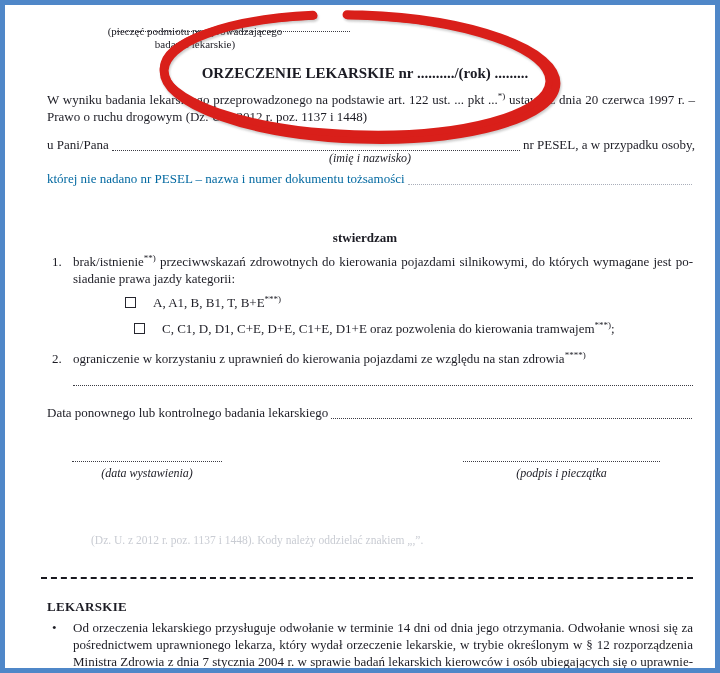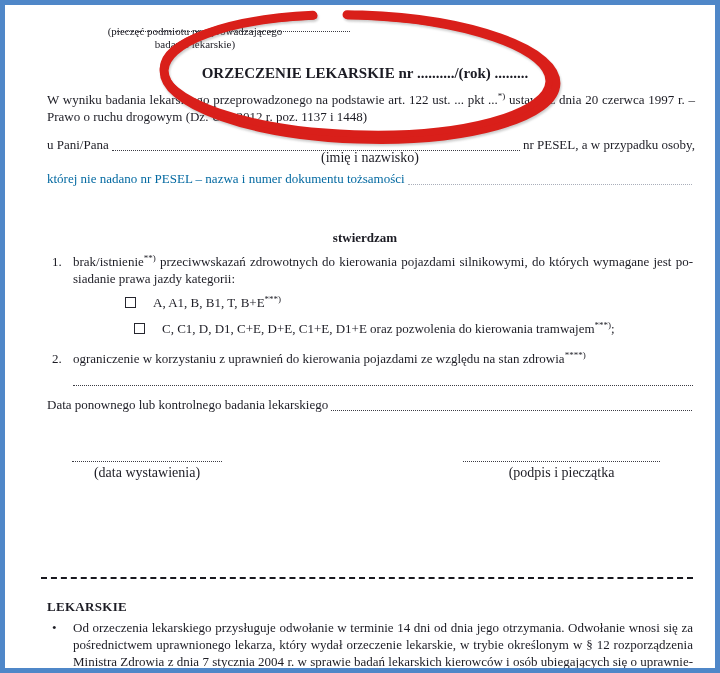--- a/index.html
+++ b/index.html
@@ -14,21 +14,21 @@
     color:#1c1c24;
     font-size:13px;
     line-height:17px;
   }
   .abs{position:absolute;}
   .c{text-align:center;}
   .j{text-align:justify;}
   .b{font-weight:bold;}
   sup{font-size:9px;line-height:0;vertical-align:super;}
   .small{font-size:11px;line-height:13px;}
-  .tiny{font-size:14px;line-height:12px;}
+  .tiny{font-size:12px;line-height:12px;font-style:italic;}
   .leader{flex:1 1 auto;border-bottom:1.6px dotted #3b3b44;height:12px;margin:0 3px 2px 3px;}
   .leader.gray{border-bottom-color:#a9aeba;}
   .dotline{border-bottom:1.6px dotted #3b3b44;height:12px;}
   .row{display:flex;align-items:flex-end;}
   .faded{color:#0369a1;}
   .ghost{color:#c9ccd3;font-size:11.5px;}
   .checkbox{display:inline-block;width:9px;height:9px;border:1.3px solid #26262e;margin-right:17px;vertical-align:-1px;background:#fff;}
   .dashsep{height:0;border-top:2.2px dashed #17171d;}
   .redmark{pointer-events:none;filter:drop-shadow(1px 2px 1px rgba(110,110,110,0.35));}
 </style>
@@ -66,31 +66,32 @@
     <span class="checkbox"></span><span>A, A1, B, B1, T, B+E</span><sup>***)</sup><span></span>
   </div>
   <div class="abs" style="left:120px;top:315px;padding-left:9px;">
     <span class="checkbox"></span><span>C, C1, D, D1, C+E, D+E, C1+E, D1+E oraz pozwolenia do kierowania tramwajem</span><sup>***)</sup><span>;</span>
   </div>
 
   <div class="abs" style="left:47px;top:345px;">2.</div>
   <div class="abs j" style="left:68px;top:345px;width:620px;"><span>ograniczenie w korzystaniu z uprawnień do kierowania pojazdami ze względu na stan zdrowia</span><sup>****)</sup><span></span></div>
   <div class="abs dotline" style="left:68px;top:368px;width:620px;"></div>
 
-  <div class="abs row" style="left:42px;top:391px;width:648px;">
+  <div class="abs row" style="left:42px;top:399px;width:648px;">
     <span>Data ponownego lub kontrolnego badania lekarskiego</span>
     <span class="leader"></span>
   </div>
 
   <div class="abs dotline" style="left:67px;top:444px;width:150px;"></div>
   <div class="abs tiny c" style="left:67px;top:462px;width:150px;">(data wystawienia)</div>
 
   <div class="abs dotline" style="left:458px;top:444px;width:197px;"></div>
   <div class="abs tiny c" style="left:458px;top:462px;width:197px;">(podpis i pieczątka</div>
 
+  <div class="abs ghost" style="left:86px;top:527px;width:560px;">(Dz. U. z 2012 r. poz. 1137 i 1448). Kody należy oddzielać znakiem „,”.</div>
 
   <div class="abs dashsep" style="left:36px;top:572px;width:652px;"></div>
 
   <div class="abs b" style="left:42px;top:593px;letter-spacing:0.3px;">LEKARSKIE</div>
 
   <div class="abs" style="left:47px;top:614px;">•</div>
   <div class="abs j" style="left:68px;top:614px;width:620px;"><span>Od orzeczenia lekarskiego przysługuje odwołanie w terminie 14 dni od dnia jego otrzymania. Odwołanie wnosi się za pośrednictwem uprawnionego lekarza, który wydał orzeczenie lekarskie, w trybie określonym w § 12 rozporządzenia Ministra Zdrowia z dnia 7 stycznia 2004 r. w sprawie badań lekarskich kierowców i osób ubiegających się o uprawnie­nia do kierowania pojazdami (Dz. U. z 2013 r. poz. 133)</span><sup>1)</sup></div>
 
   <svg class="abs redmark" style="left:140px;top:0px;z-index:6;" width="440" height="152" viewBox="0 0 440 152">
     <g transform="rotate(2 215 72)">

